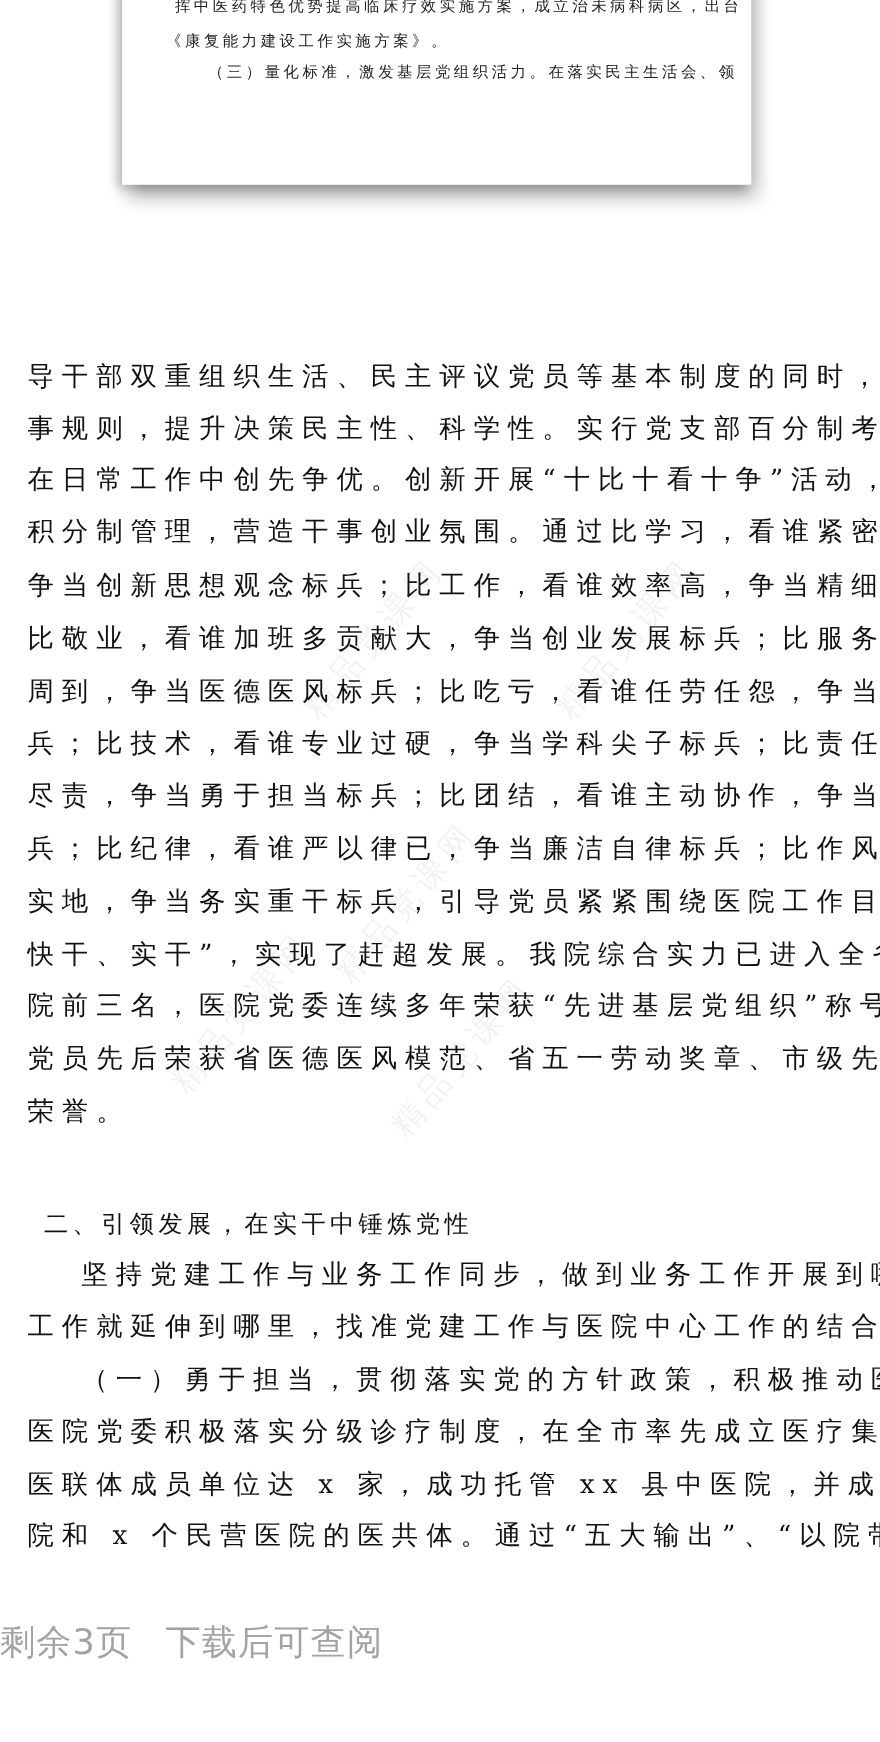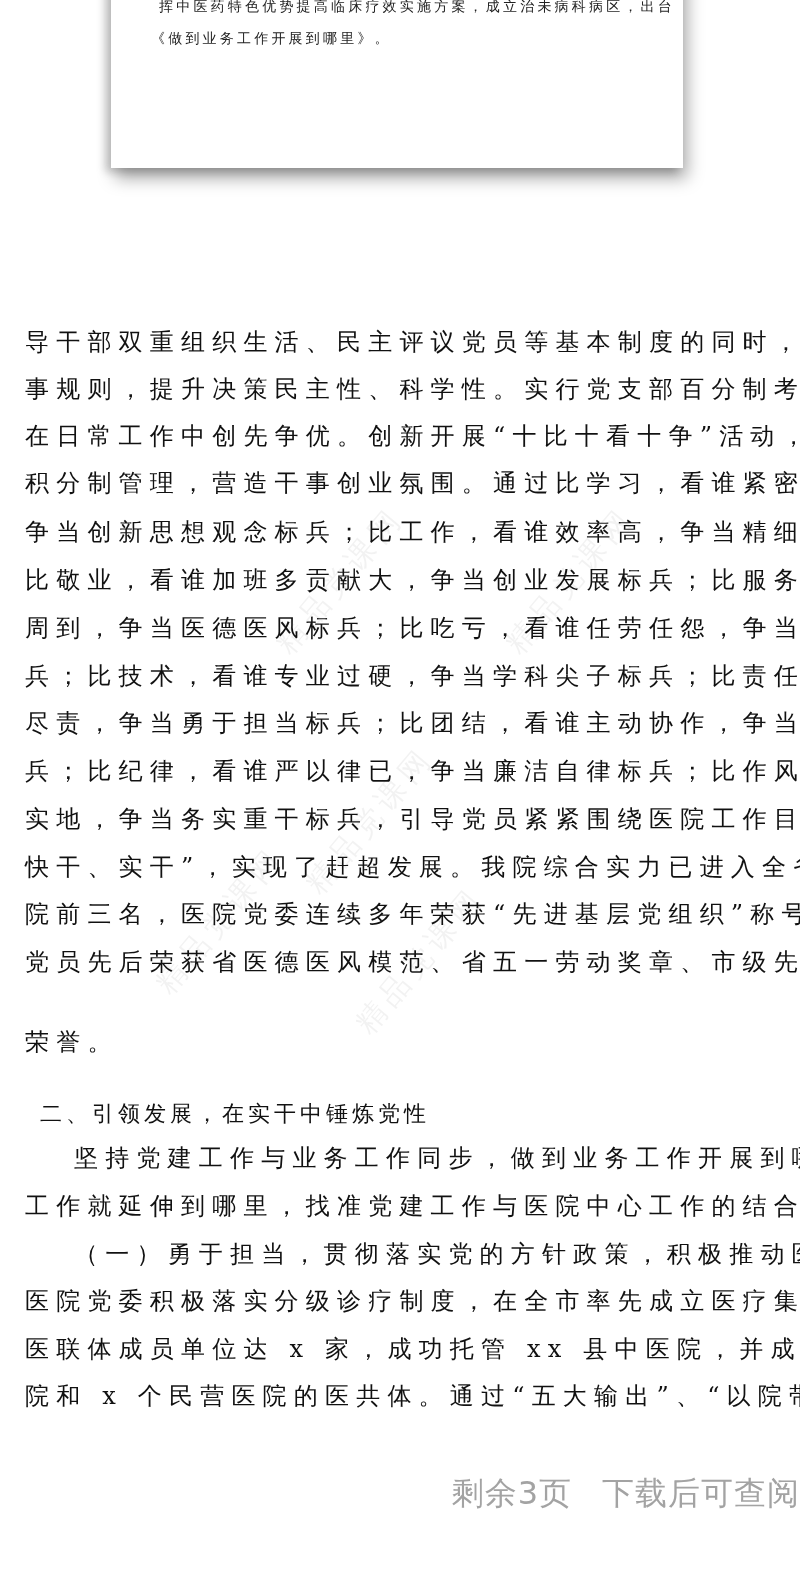--- a/index.html
+++ b/index.html
@@ -59,21 +59,21 @@
       line-height: 26px;
       white-space: nowrap;
       color: #111;
       margin-top: 30px;
     }
     .footer-note {
       position: absolute;
       left: 0;
       width: 800px;
       top: 1472px;
-      text-align: right;
+      text-align: left;
       font-family: "DejaVu Sans", "Liberation Sans", sans-serif;
       font-size: 32px;
       color: #a3a3a3;
       letter-spacing: 1px;
     }
     .footer-note .gap { display: inline-block; width: 30px; }
     .watermark {
       position: absolute;
       font-family: "DejaVu Sans", sans-serif;
       font-size: 30px;
@@ -82,21 +82,22 @@
       white-space: nowrap;
       pointer-events: none;
       letter-spacing: 6px;
     }
   </style>
 </head>
 <body>
 
 <div class="page-card">
   <div class="pline" style="top:38px;">挥中医药特色优势提高临床疗效实施方案，成立治未病科病区，出台</div>
-  <div class="pline" style="top:70px; left:40px;">《做到业务工作开展到哪里》。</div>
+  <div class="pline" style="top:70px; left:40px;">《康复能力建设工作实施方案》。</div>
+  <div class="pline" style="top:98px; left:78px;">（三）量化标准，激发基层党组织活力。在落实民主生活会、领</div>
 </div>
 
 <div class="watermark" style="left:250px; top:560px;">精品党课网</div>
 <div class="watermark" style="left:480px; top:560px;">精品党课网</div>
 <div class="watermark" style="left:280px; top:800px;">精品党课网</div>
 <div class="watermark" style="left:130px; top:900px;">精品党课网</div>
 <div class="watermark" style="left:330px; top:940px;">精品党课网</div>
 
 <div class="body-text">
   <div class="line" style="top:328px;">导干部双重组织生活、民主评议党员等基本制度的同时，修订完善议</div>
@@ -106,21 +107,21 @@
   <div class="line" style="top:518px;">争当创新思想观念标兵；比工作，看谁效率高，争当精细化管理标兵；</div>
   <div class="line" style="top:566px;">比敬业，看谁加班多贡献大，争当创业发展标兵；比服务，看谁热情</div>
   <div class="line" style="top:614px;">周到，争当医德医风标兵；比吃亏，看谁任劳任怨，争当无私奉献标</div>
   <div class="line" style="top:662px;">兵；比技术，看谁专业过硬，争当学科尖子标兵；比责任，看谁履职</div>
   <div class="line" style="top:709px;">尽责，争当勇于担当标兵；比团结，看谁主动协作，争当顾全大局标</div>
   <div class="line" style="top:757px;">兵；比纪律，看谁严以律已，争当廉洁自律标兵；比作风，看谁脚踏</div>
   <div class="line" style="top:805px;">实地，争当务实重干标兵，引导党员紧紧围绕医院工作目标“大干、</div>
   <div class="line" style="top:853px;">快干、实干”，实现了赶超发展。我院综合实力已进入全省地市级中医</div>
   <div class="line" style="top:900px;">院前三名，医院党委连续多年荣获“先进基层党组织”称号，百余名</div>
   <div class="line" style="top:948px;">党员先后荣获省医德医风模范、省五一劳动奖章、市级先进工作者等</div>
-  <div class="line" style="top:996px;margin-top:32px;">荣誉。</div>
+  <div class="line" style="top:996px;">荣誉。</div>
 </div>
 
 <div class="heading" style="top:1071px;">二、引领发展，在实干中锤炼党性</div>
 
 <div class="body-text">
   <div class="line" style="top:1144px; left:49px;">坚持党建工作与业务工作同步，做到业务工作开展到哪里、党建</div>
   <div class="line" style="top:1192px;">工作就延伸到哪里，找准党建工作与医院中心工作的结合点。</div>
 
   <div class="line" style="top:1240px; left:49px;">（一）勇于担当，贯彻落实党的方针政策，积极推动医院改革。</div>
   <div class="line" style="top:1287px;">医院党委积极落实分级诊疗制度，在全市率先成立医疗集团和医联体，</div>

